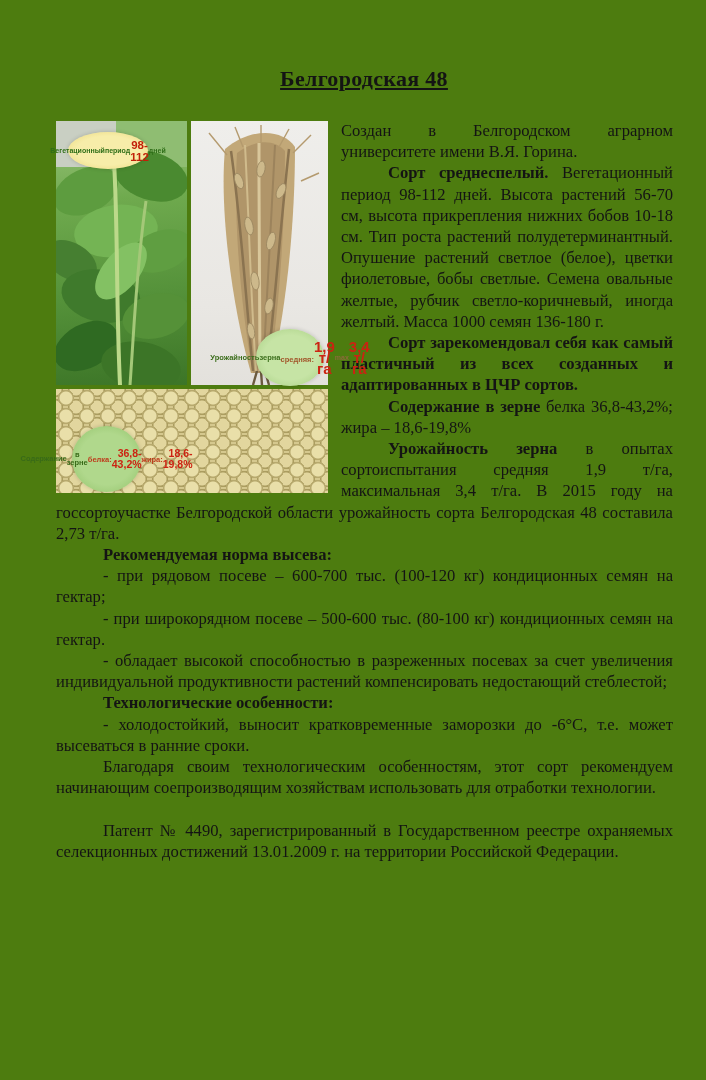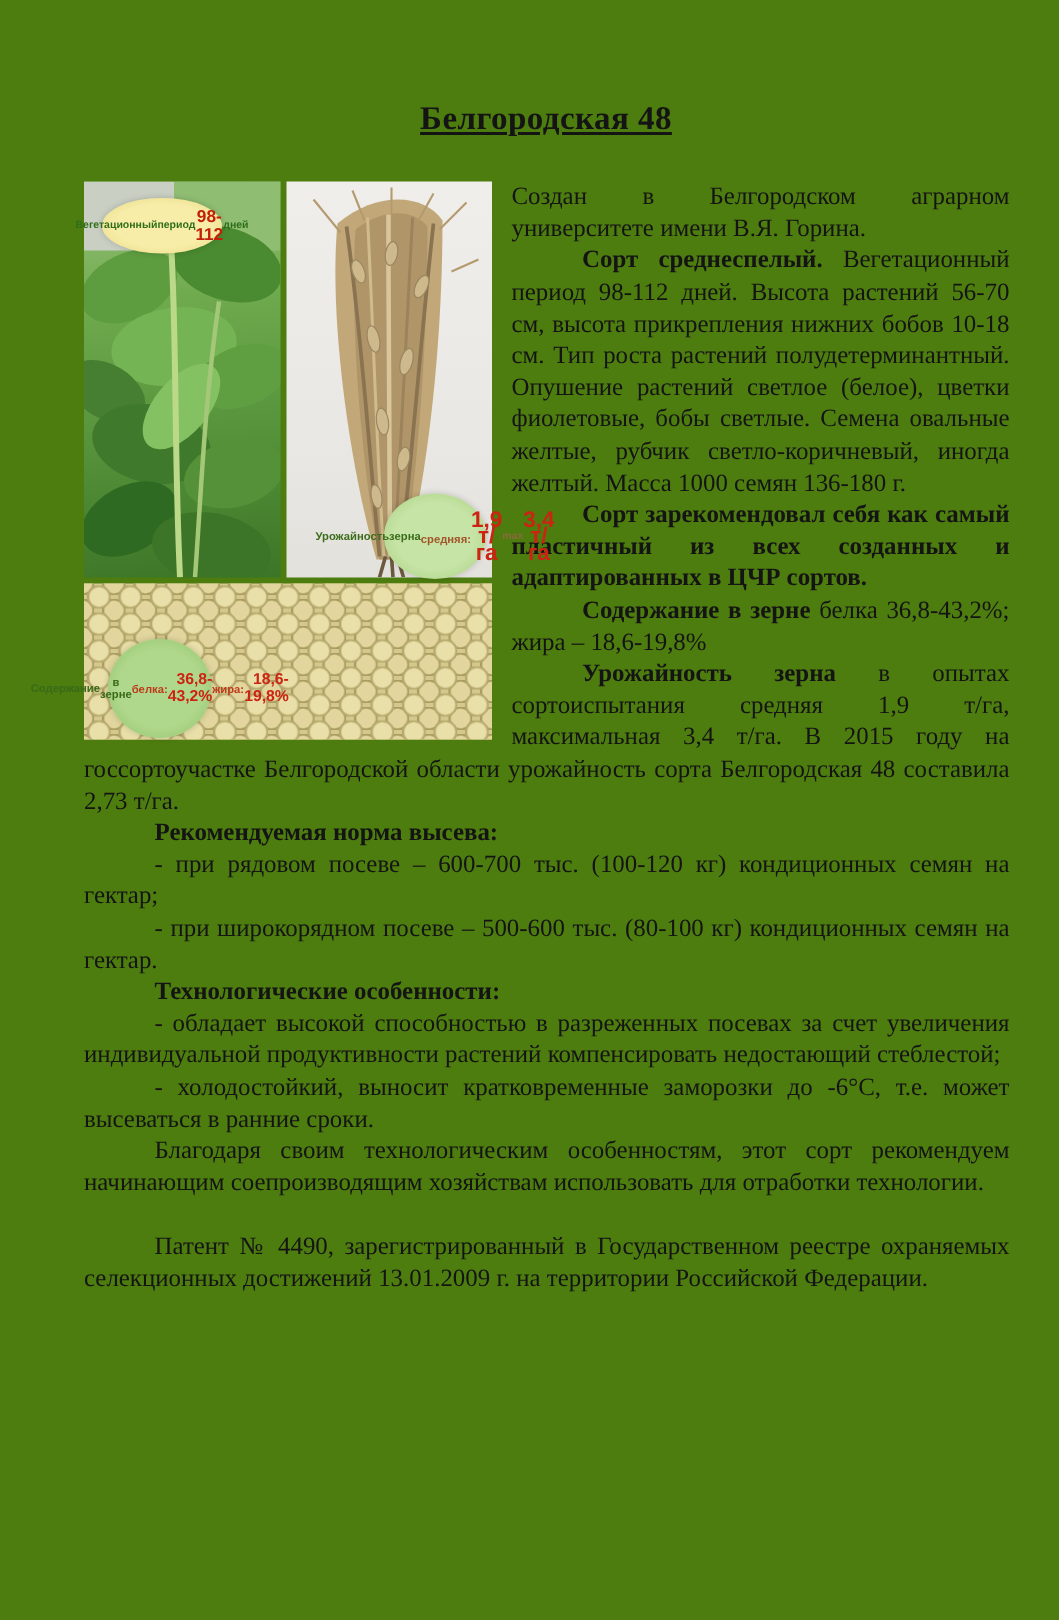--- a/index.html
+++ b/index.html
@@ -163,20 +163,20 @@
     </div>
 
     <p class="p noindent"><span>Создан в Белгородском аграрном университете имени В.Я. Горина.</span></p>
     <p class="p"><span class="b">Сорт среднеспелый.</span><span> Вегетационный период 98-112 дней. Высота растений 56-70 см, высота прикрепления нижних бобов 10-18 см. Тип роста растений полудетерминантный. Опушение растений светлое (белое), цветки фиолетовые, бобы светлые. Семена овальные желтые, рубчик светло-коричневый, иногда желтый. Масса 1000 семян 136-180 г.</span></p>
     <p class="p"><span class="b">Сорт зарекомендовал себя как самый пластичный из всех созданных и адаптированных в ЦЧР сортов.</span></p>
     <p class="p"><span class="b">Содержание в зерне</span><span> белка 36,8-43,2%;  жира – 18,6-19,8%</span></p>
     <p class="p"><span class="b">Урожайность зерна</span><span> в опытах сортоиспытания средняя 1,9 т/га, максимальная 3,4 т/га. В 2015 году на госсортоучастке  Белгородской области урожайность сорта Белгородская 48 составила 2,73 т/га.</span></p>
     <p class="p"><span class="b">Рекомендуемая норма высева:</span></p>
     <p class="p"><span>- при рядовом посеве – 600-700 тыс. (100-120 кг) кондиционных семян на гектар;</span></p>
     <p class="p"><span>- при широкорядном посеве – 500-600 тыс. (80-100 кг) кондиционных семян на гектар.</span></p>
+    <p class="p"><span>- обладает высокой способностью в разреженных посевах за счет увеличения индивидуальной продуктивности растений компенсировать недостающий стеблестой;</span></p>
     <p class="p"><span class="b">Технологические особенности:</span></p>
-    <p class="p"><span>- обладает высокой способностью в разреженных посевах за счет увеличения индивидуальной продуктивности растений компенсировать недостающий стеблестой;</span></p>
     <p class="p"><span>- холодостойкий, выносит кратковременные заморозки до -6°С, т.е. может высеваться в ранние сроки.</span></p>
     <p class="p"><span>Благодаря своим технологическим особенностям, этот сорт рекомендуем начинающим соепроизводящим хозяйствам использовать для отработки технологии.</span></p>
     <p class="p patent"><span>Патент № 4490, зарегистрированный в Государственном реестре охраняемых селекционных достижений 13.01.2009 г. на территории Российской Федерации.</span></p>
 
   </div>
 </div>
 
 </body></html>

